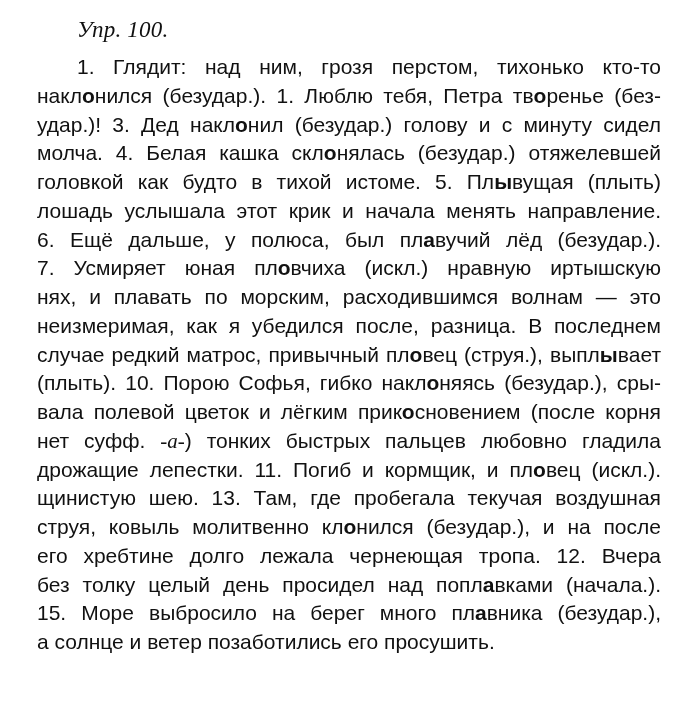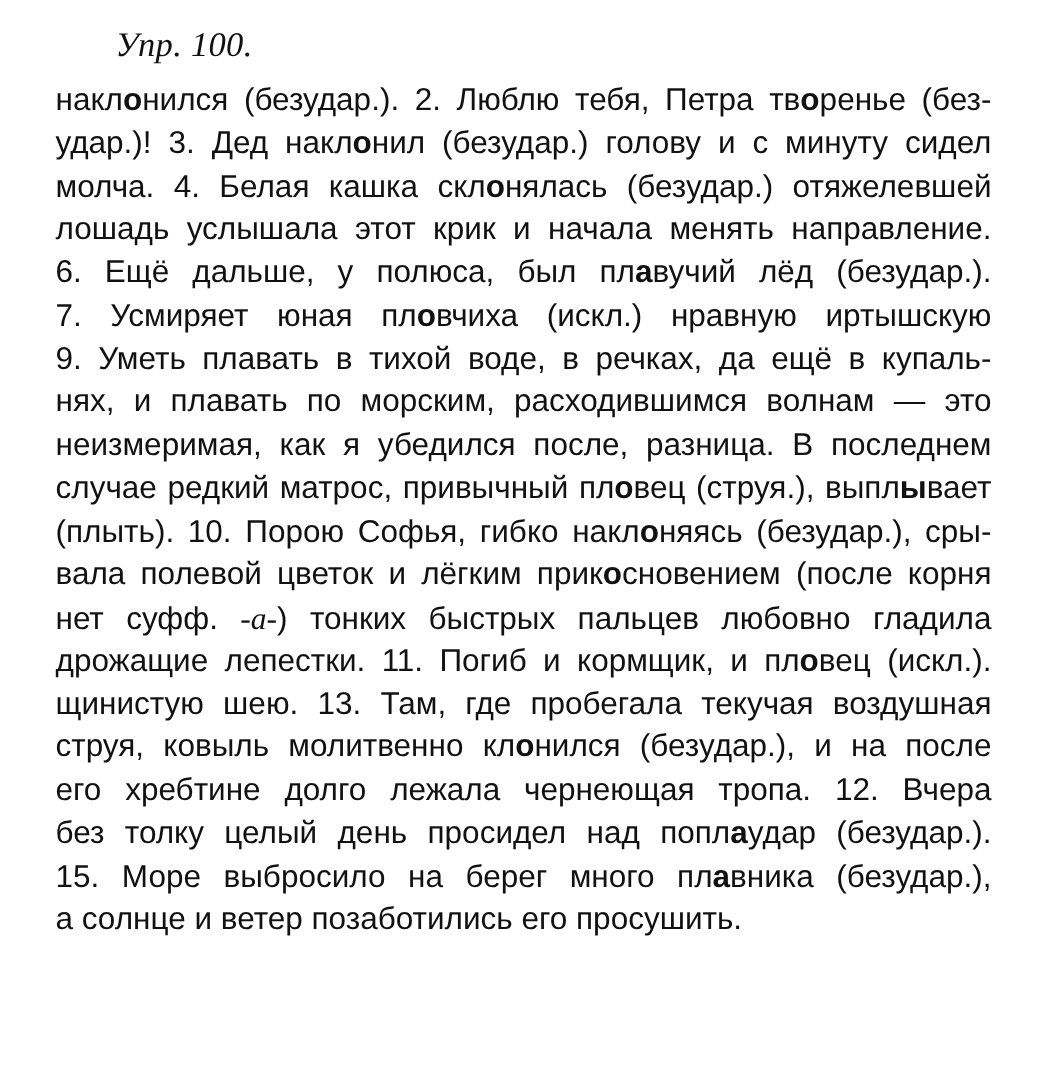--- a/index.html
+++ b/index.html
@@ -24,34 +24,35 @@
   .line.indent { padding-left: 40px; }
   .line b { font-weight: 900; }
   .line i { font-style: italic; font-family: "Liberation Serif", serif; }
 </style>
 </head>
 <body>
 
 <div class="page">
   <div class="title">Упр. 100.</div>
   <div class="body-text" id="body-text">
-      <div class="line"><span>накл</span><b>о</b><span>нился (безудар.). 2. Люблю тебя, Петра тв</span><b>о</b><span>ренье (без-</span></div>
+      <div class="line indent"><span>1. Глядит: над ним, грозя перстом, тихонько кто-то</span></div>
+      <div class="line"><span>накл</span><b>о</b><span>нился (безудар.). 1. Люблю тебя, Петра тв</span><b>о</b><span>ренье (без-</span></div>
       <div class="line"><span>удар.)! 3. Дед накл</span><b>о</b><span>нил (безудар.) голову и с минуту сидел</span></div>
       <div class="line"><span>молча. 4. Белая кашка скл</span><b>о</b><span>нялась (безудар.) отяжелевшей</span></div>
+      <div class="line"><span>головкой как будто в тихой истоме. 5. Пл</span><b>ы</b><span>вущая (плыть)</span></div>
       <div class="line"><span>лошадь услышала этот крик и начала менять направление.</span></div>
       <div class="line"><span>6. Ещё дальше, у полюса, был пл</span><b>а</b><span>вучий лёд (безудар.).</span></div>
       <div class="line"><span>7. Усмиряет юная пл</span><b>о</b><span>вчиха (искл.) нравную иртышскую</span></div>
-      <div class="line"><span>9. Уметь плавать в тихой воде, в речках, да ещё в купаль-</span></div>
       <div class="line"><span>нях, и плавать по морским, расходившимся волнам — это</span></div>
       <div class="line"><span>неизмеримая, как я убедился после, разница. В последнем</span></div>
       <div class="line"><span>случае редкий матрос, привычный пл</span><b>о</b><span>вец (струя.), выпл</span><b>ы</b><span>вает</span></div>
       <div class="line"><span>(плыть). 10. Порою Софья, гибко накл</span><b>о</b><span>няясь (безудар.), сры-</span></div>
       <div class="line"><span>вала полевой цветок и лёгким прик</span><b>о</b><span>сновением (после корня</span></div>
       <div class="line"><span>нет суфф. </span><i>-а-</i><span>) тонких быстрых пальцев любовно гладила</span></div>
       <div class="line"><span>дрожащие лепестки. 11. Погиб и кормщик, и пл</span><b>о</b><span>вец (искл.).</span></div>
       <div class="line"><span>щинистую шею. 13. Там, где пробегала текучая воздушная</span></div>
       <div class="line"><span>струя, ковыль молитвенно кл</span><b>о</b><span>нился (безудар.), и на после</span></div>
       <div class="line"><span>его хребтине долго лежала чернеющая тропа. 12. Вчера</span></div>
-      <div class="line"><span>без толку целый день просидел над попл</span><b>а</b><span>удар (безудар.).</span></div>
+      <div class="line"><span>без толку целый день просидел над попл</span><b>а</b><span>вками (начала.).</span></div>
       <div class="line"><span>15. Море выбросило на берег много пл</span><b>а</b><span>вника (безудар.),</span></div>
       <div class="line last"><span>а солнце и ветер позаботились его просушить.</span></div>
     </div>
 </div>
 
 </body></html>

